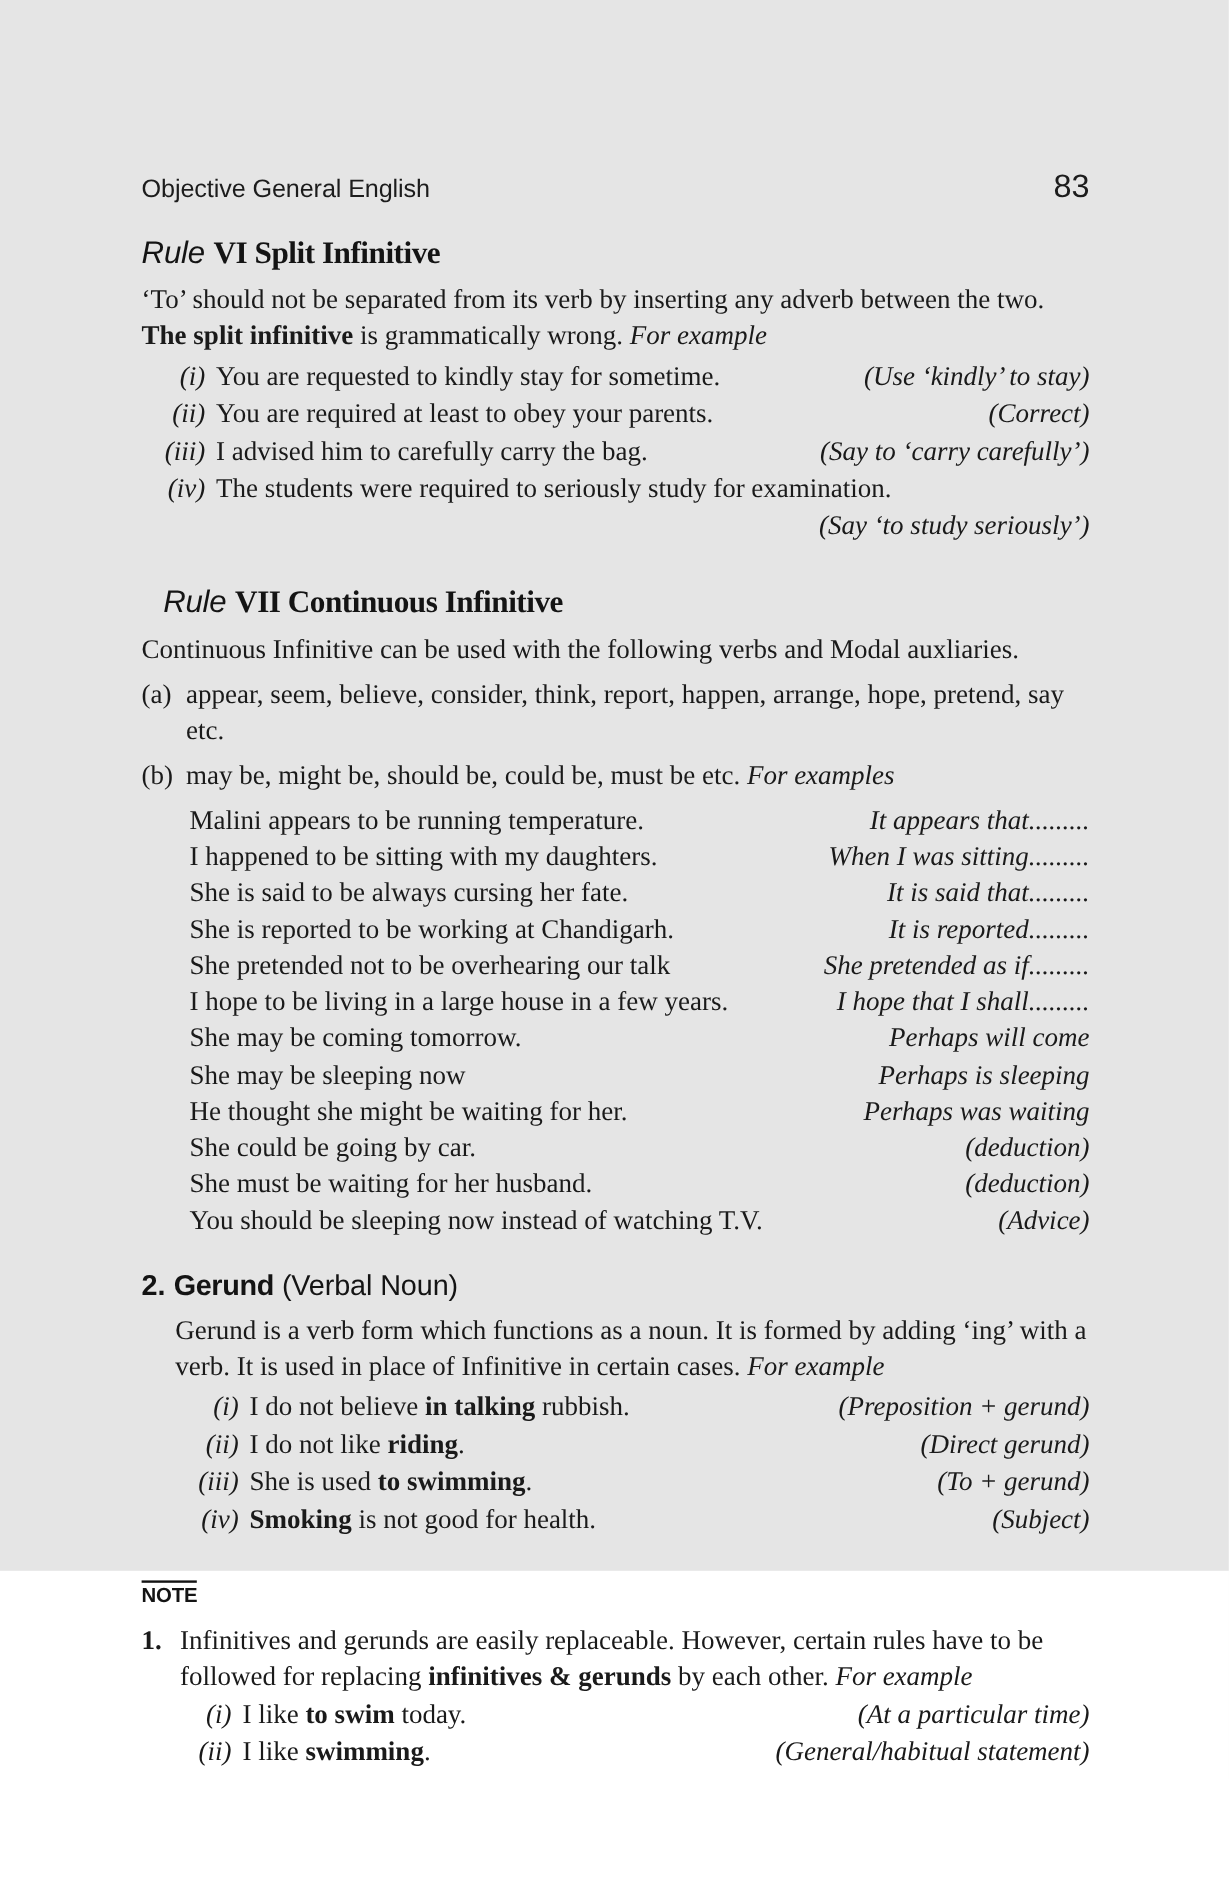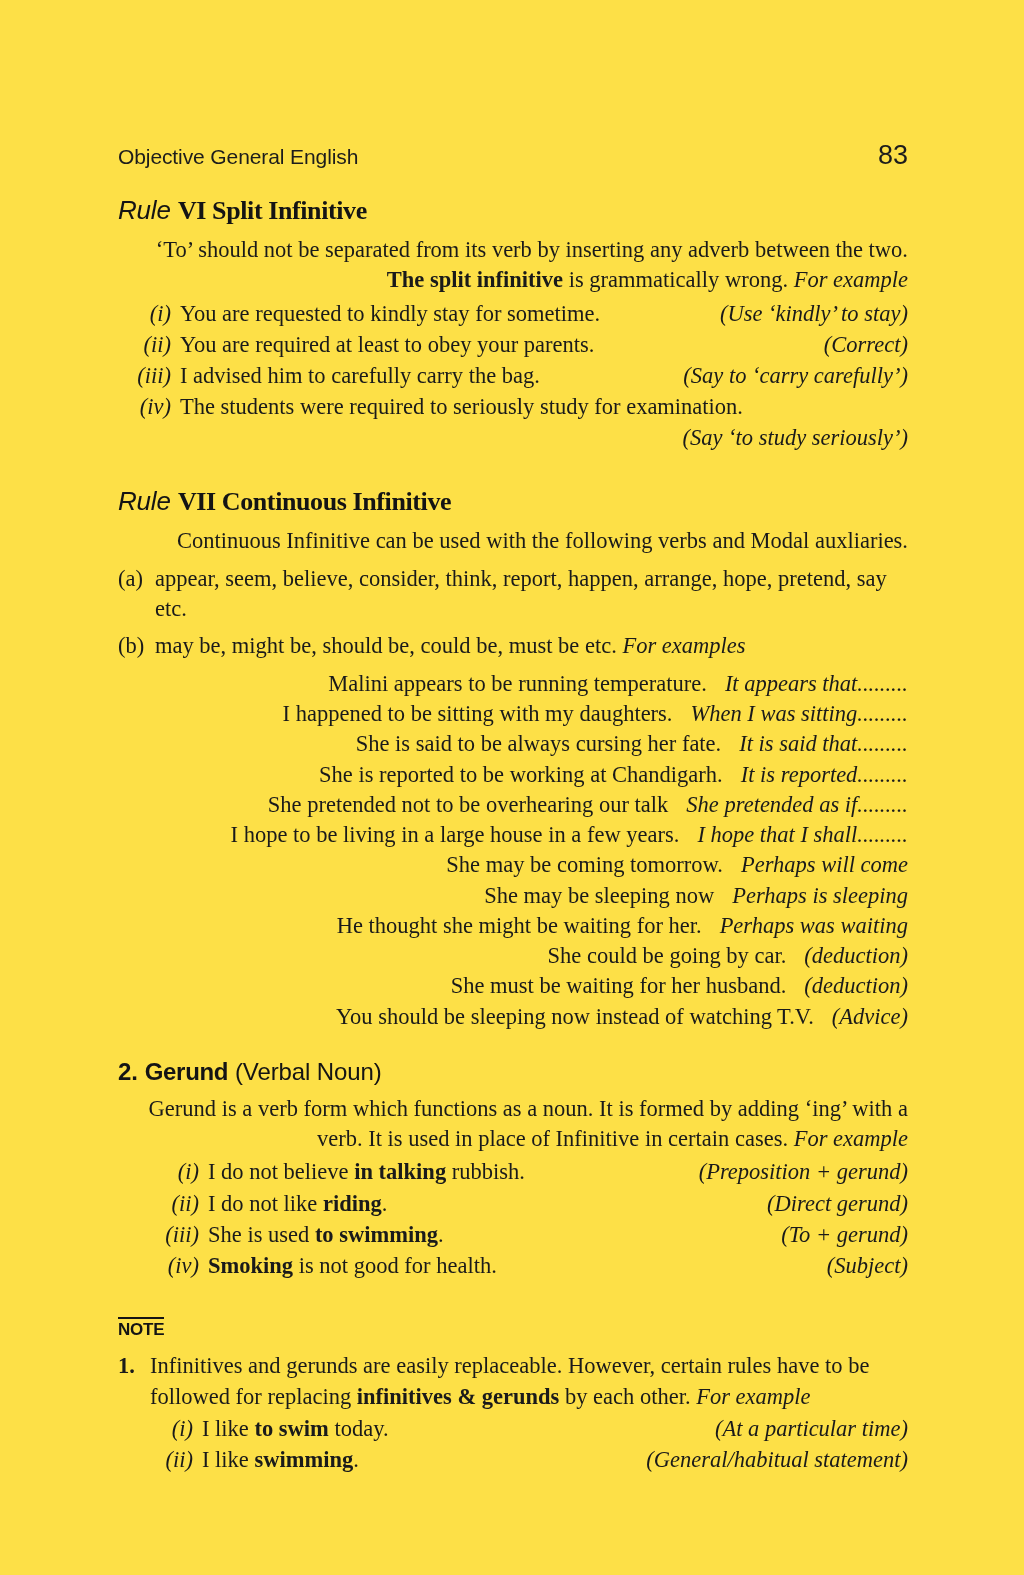--- a/index.html
+++ b/index.html
@@ -14,22 +14,22 @@
     position: relative;
     font-family: "Liberation Serif", "DejaVu Serif", serif;
     color: #1a1a1a;
     overflow: hidden;
   }
 
   .page {
     position: absolute;
     left: 0; top: 0;
     width: 1024px;
-    height: 1575px;
-    background: #fde047;
+    height: 1309px;
+    background: #e5e5e5;
   }
 
   
   .running-head {
     position: absolute;
     left: 118px;
     top: 140px;
     width: 790px;
     display: flex;
     align-items: baseline;
@@ -66,39 +66,39 @@
   .rule-heading .rule-word {
     font-style: italic;
     font-weight: 400;
     letter-spacing: -0.2px;
   }
   .rule-heading .rule-rest {
     font-weight: 700;
     letter-spacing: -0.4px;
     font-family: Liberation Serif, serif;
   }
-  .rule-heading-2 { margin-top: 34px; }
+  .rule-heading-2 { margin-top: 34px; margin-left: 18px; }
 
   .section-heading {
     font-family: "Liberation Sans", "DejaVu Sans", sans-serif;
     font-size: 24px;
     color: #141414;
     margin: 0;
     white-space: nowrap;
   }
   .section-heading .num  { font-weight: 700; }
   .section-heading .name { font-weight: 700; letter-spacing: -0.3px; }
   .section-heading .qual { font-weight: 400; letter-spacing: -0.1px; }
 
   
   p.body-para {
     font-size: 22.5px;
     line-height: 1.345;
     margin: 0;
-    text-align: right;
+    text-align: left;
   }
   b.ser  { font-weight: 700; }
   i.ser  { font-style: italic; }
 
   
   .num-list { margin: 2px 0 0 0; }
   .num-row {
     display: flex;
     align-items: baseline;
     font-size: 22.5px;
@@ -147,21 +147,21 @@
 
   
   .pair-table {
     margin-top: 8px;
     margin-left: 40px;
     width: 750px;
   }
   .pair-row {
     display: flex;
     align-items: baseline;
-    justify-content: flex-end;
+    justify-content: space-between;
     font-size: 22.5px;
     line-height: 1.345;
   }
   .pair-row .left  { flex: 0 1 auto; padding-right: 18px; }
   .pair-row .right {
     flex: 0 0 auto;
     font-style: italic;
     white-space: nowrap;
     text-align: right;
   }

